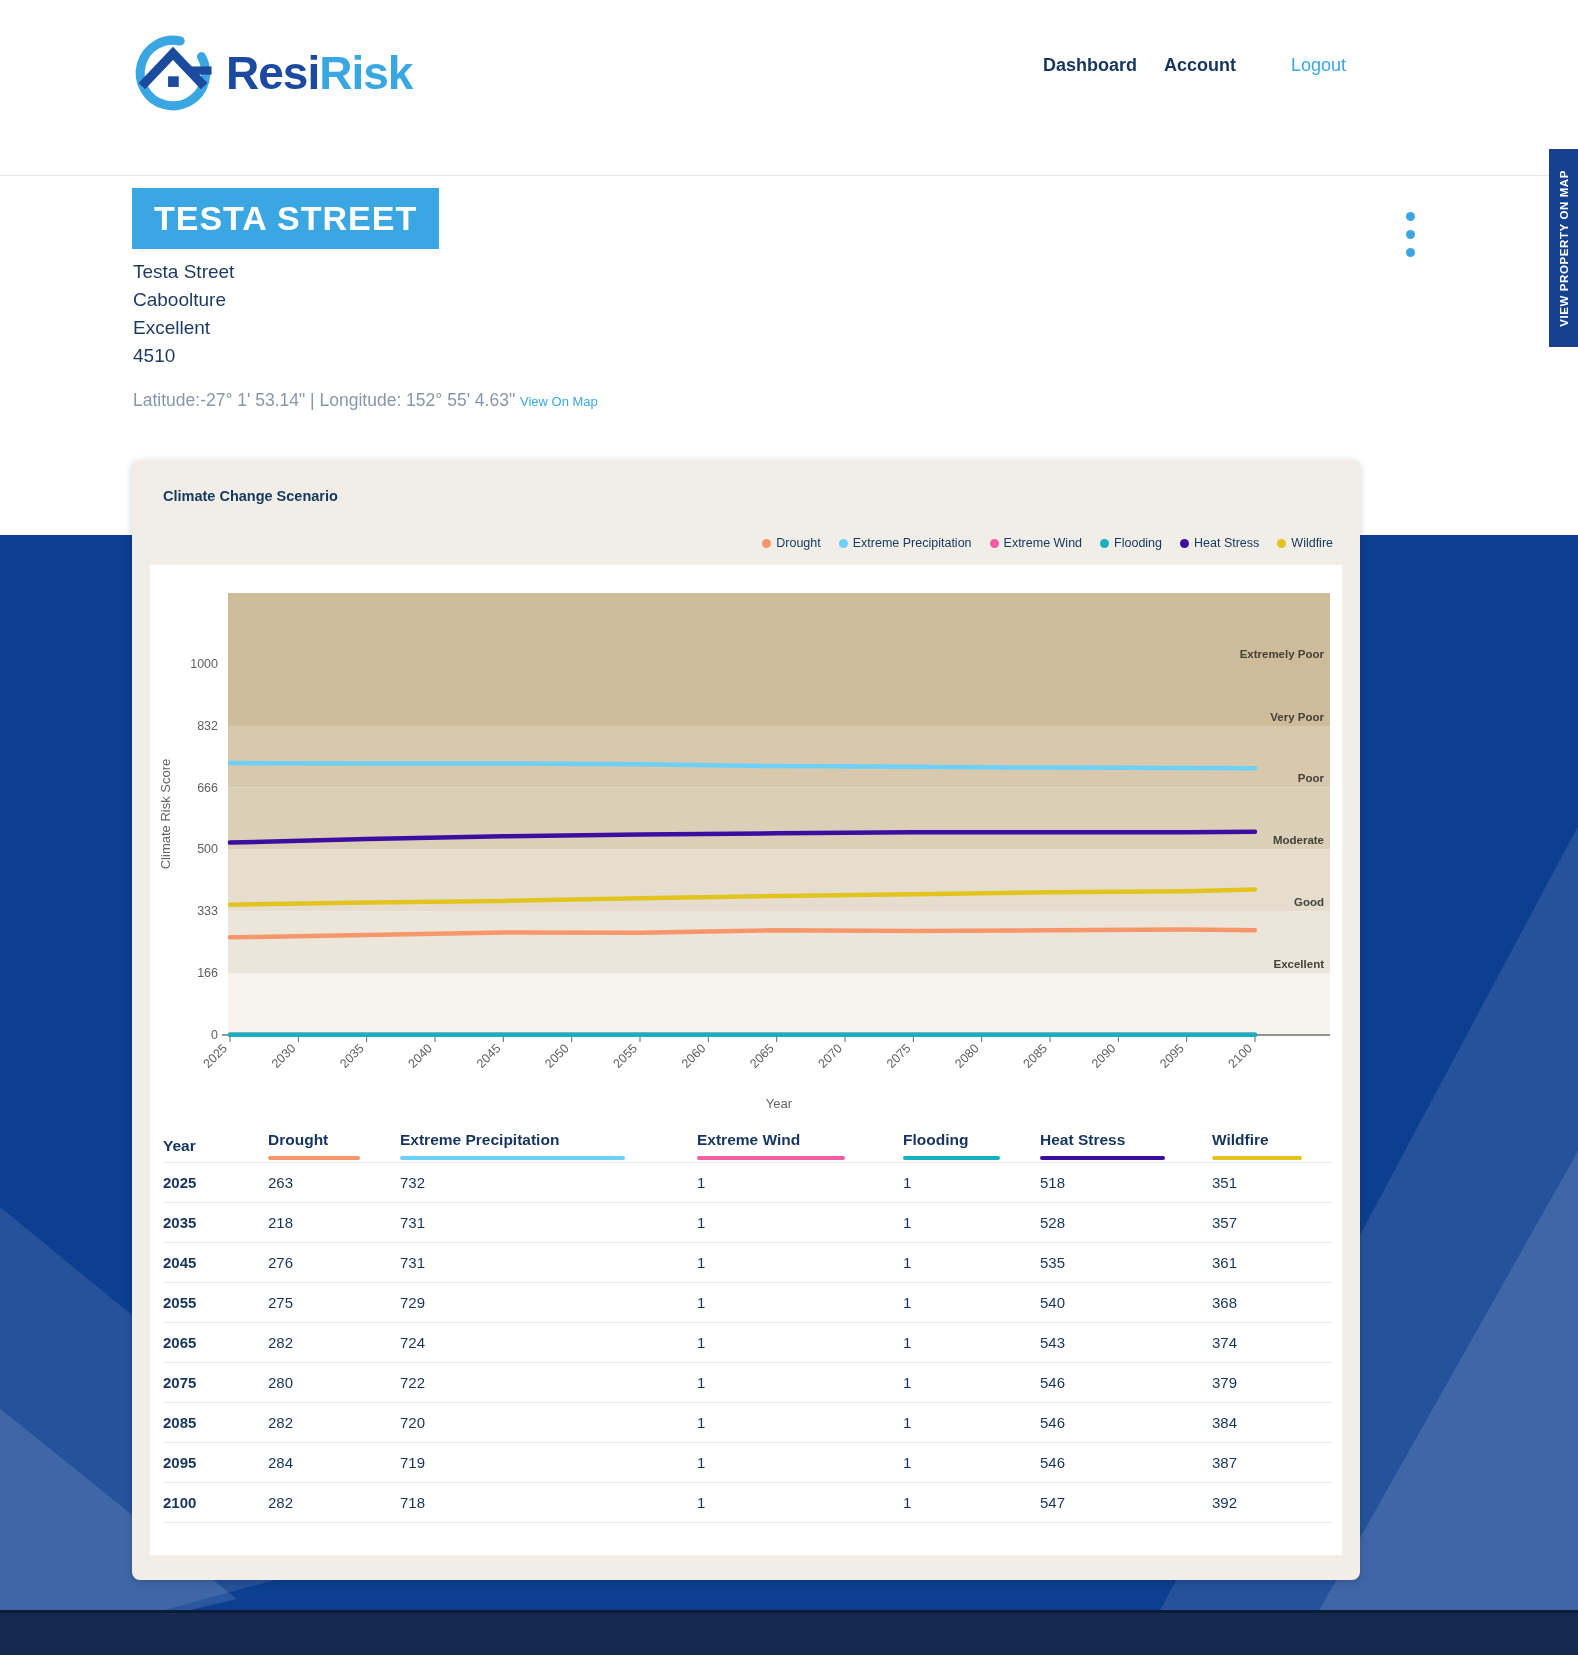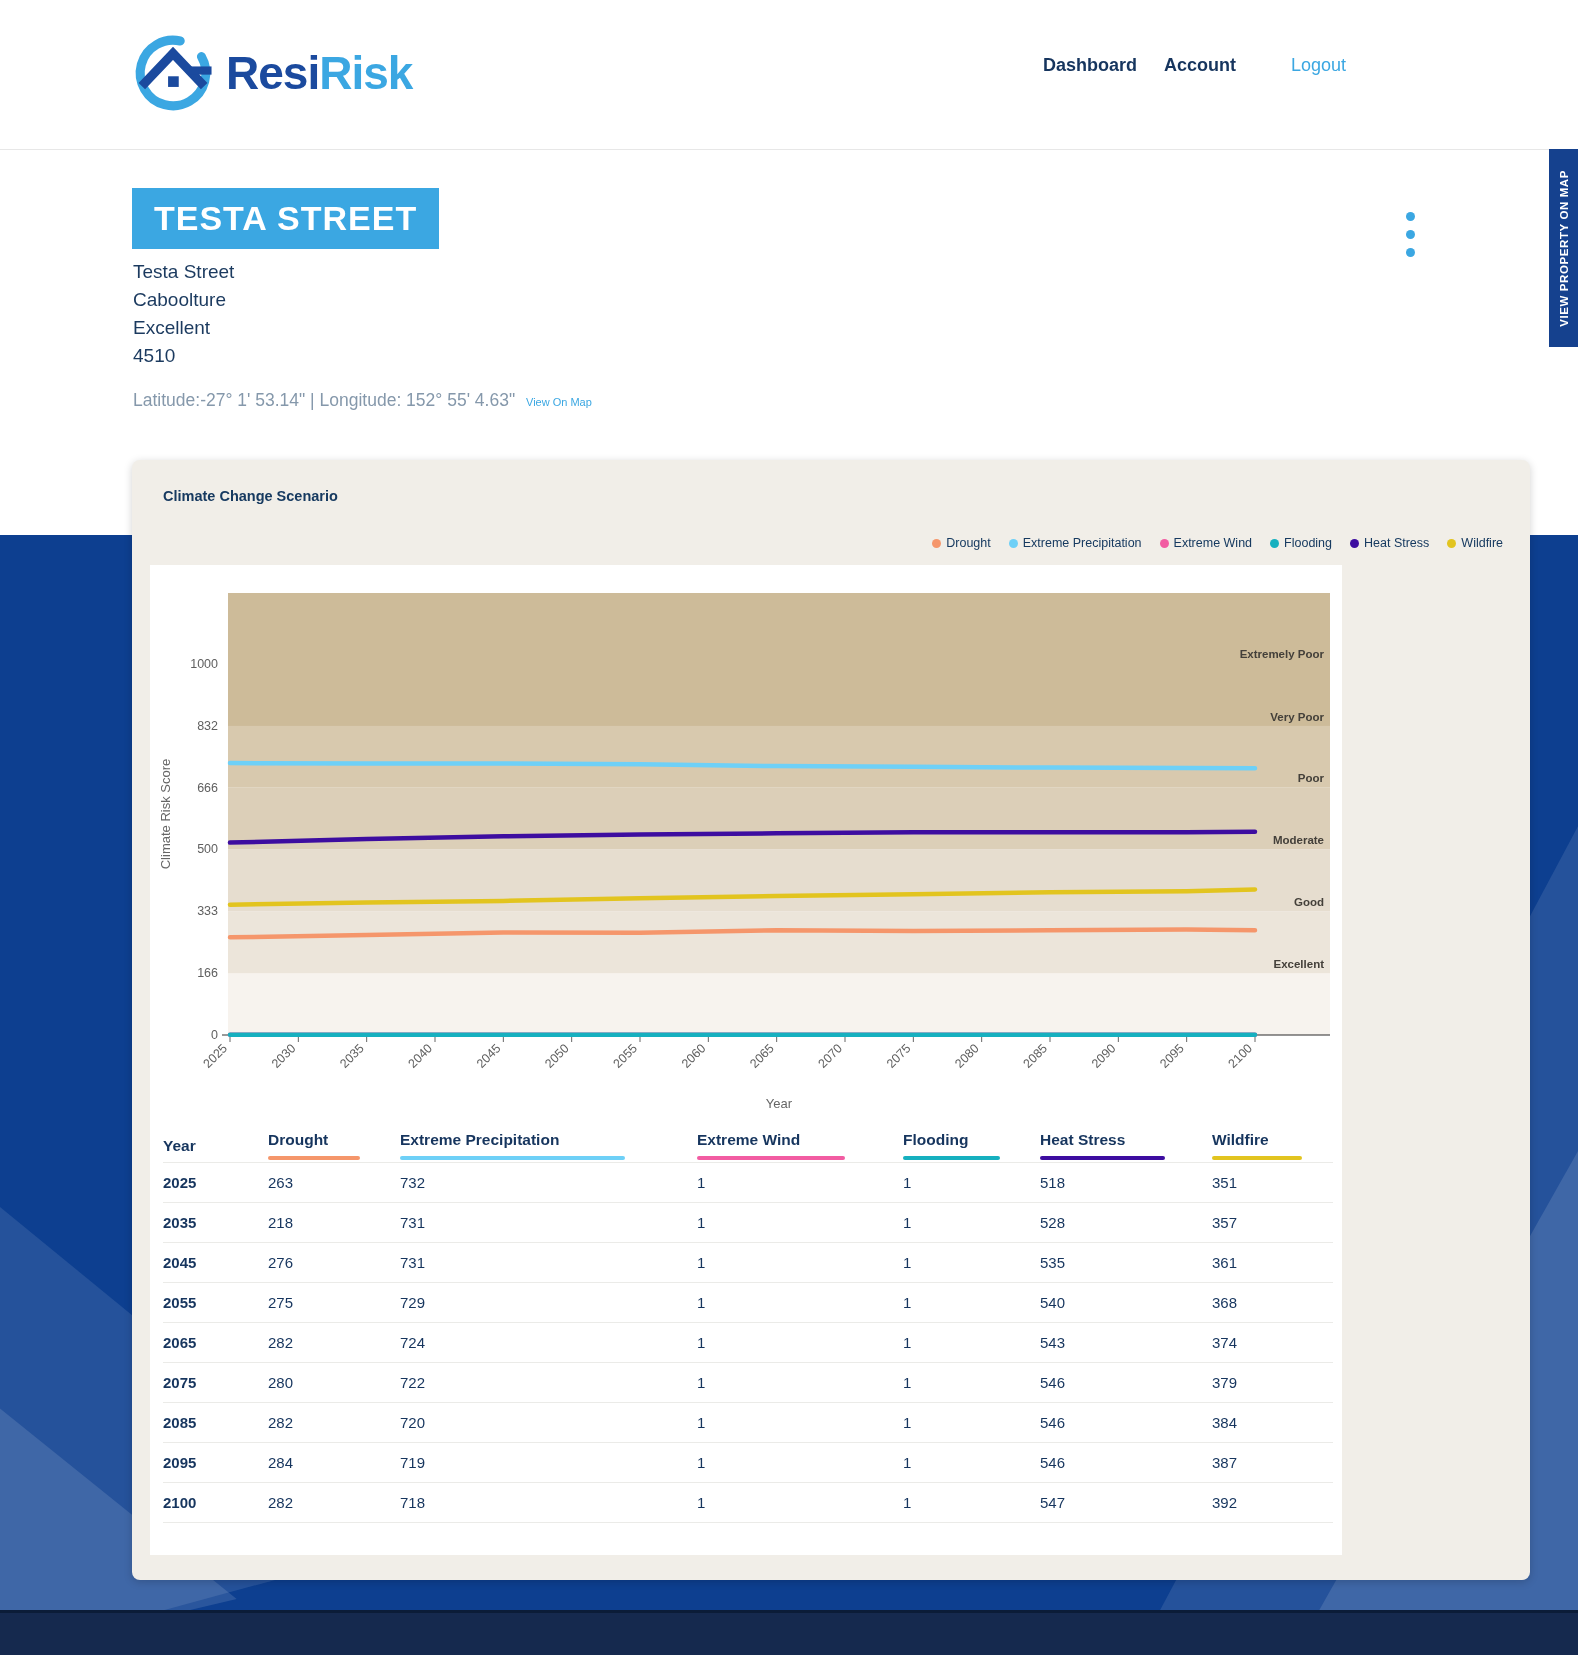--- a/index.html
+++ b/index.html
@@ -1,50 +1,50 @@
 <!DOCTYPE html>
 <html><head>
 <meta charset="utf-8">
 <style>
   * { margin:0; padding:0; box-sizing:border-box; }
   html,body { width:1578px; height:1655px; font-family:"Liberation Sans", sans-serif; background:#ffffff; position:relative; overflow:hidden; }
 
   
-  .header { position:absolute; left:0; top:0; width:1578px; height:150px; background:#fff; border-bottom:1px solid #e7e7e7; z-index:6; }
+  .header { position:absolute; left:0; top:0; width:1578px; height:176px; background:#fff; border-bottom:1px solid #e7e7e7; z-index:6; }
   .logo { position:absolute; left:132px; top:32px; display:flex; align-items:center; cursor:pointer; }
   .logo-text { font-size:46px; font-weight:bold; letter-spacing:-1px; margin-left:12px; }
   .logo-text .p1 { color:#1b4a9e; }
   .logo-text .p2 { color:#3ba7e2; }
   .nav { position:absolute; right:232px; top:55px; display:flex; align-items:center; gap:27px; }
   .nav a { text-decoration:none; font-size:18px; font-weight:600; color:#16355e; cursor:pointer; }
   .nav a.logout { color:#3ba7e2; font-weight:500; margin-left:28px;text-align:center; }
 
   
   .side-tab { position:absolute; right:0; top:149px; width:29px; height:198px; background:#15418e; z-index:9; cursor:pointer; display:flex; align-items:center; justify-content:center; }
   .side-tab span { writing-mode:vertical-rl; transform:rotate(180deg); color:#fff; font-size:11.5px; font-weight:bold; letter-spacing:.6px; white-space:nowrap; }
 
   
   .banner { position:absolute; left:132px; top:188px; height:61px; line-height:61px; background:#3ba7e2; color:#fff; font-size:34px; font-weight:bold; letter-spacing:1px; padding:0 22px; z-index:5; }
   .address { position:absolute; left:133px; top:258px; font-size:19px; line-height:28px; color:#1b3a5f; z-index:5; }
   .kebab { position:absolute; left:1400px; top:212px; width:20px; cursor:pointer; z-index:5; }
   .kebab i { display:block; width:9px; height:9px; border-radius:50%; background:#3ba7e2; margin:0 auto 9px; }
   .coords { position:absolute; left:133px; top:390px; font-size:17.5px; color:#8598ab; z-index:5; }
-  .coords .map-link { font-size:11px; color:#3ba7e2; cursor:pointer; margin-left:6px; text-decoration:none; }
+  .coords .map-link { font-size:13px; color:#3ba7e2; cursor:pointer; text-decoration:none; }
 
   
   .bg-blue { position:absolute; left:0; top:535px; width:1578px; height:1120px; background:#0d3f90; z-index:0; overflow:hidden; }
   .shape { position:absolute; inset:0; }
   .s1 { background:rgba(255,255,255,0.10); clip-path:polygon(72% 100%, 100% 26%, 100% 100%); }
   .s2 { background:rgba(255,255,255,0.12); clip-path:polygon(82% 100%, 100% 55%, 100% 100%); }
   .s3 { background:rgba(255,255,255,0.10); clip-path:polygon(0 60%, 26% 90%, 0 100%); }
   .s4 { background:rgba(255,255,255,0.12); clip-path:polygon(0 78%, 15% 95%, 0 100%); }
   .footer { position:absolute; left:0; bottom:0; width:100%; height:45px; background:#15294e; border-top:3px solid #0b1c38; }
 
   
-  .card { position:absolute; left:132px; top:460px; width:1398px; height:1120px; background:#f1eee8; border-radius:8px; box-shadow:0 2px 8px rgba(0,0,0,.18); z-index:4; }
+  .card { position:absolute; left:132px; top:460px; width:1228px; height:1120px; background:#f1eee8; border-radius:8px; box-shadow:0 2px 8px rgba(0,0,0,.18); z-index:4; }
   .scenario-label { position:absolute; left:31px; top:28px; font-size:14.5px; font-weight:bold; color:#173a60; }
   .select { position:absolute; left:31px; top:53px; width:474px; height:37px; background:#fff; border:1px solid #dcdcd6; border-radius:8px; display:flex; align-items:center; padding:0 16px 0 18px; cursor:pointer; }
   .select .sel-text { font-size:16px; color:#173a60; flex:1; white-space:nowrap; overflow:hidden; }
   .legend { position:absolute; right:27px; top:76px; display:flex; align-items:center; gap:18px; }
   .legend-item { display:flex; align-items:center; gap:5px; cursor:pointer; }
   .legend-item .dot { width:9px; height:9px; border-radius:50%; }
   .legend-item .lbl { font-size:12.5px; color:#173a60; }
 
   
   .chart-panel { position:absolute; left:18px; top:105px; width:1192px; height:990px; background:#fff; }

